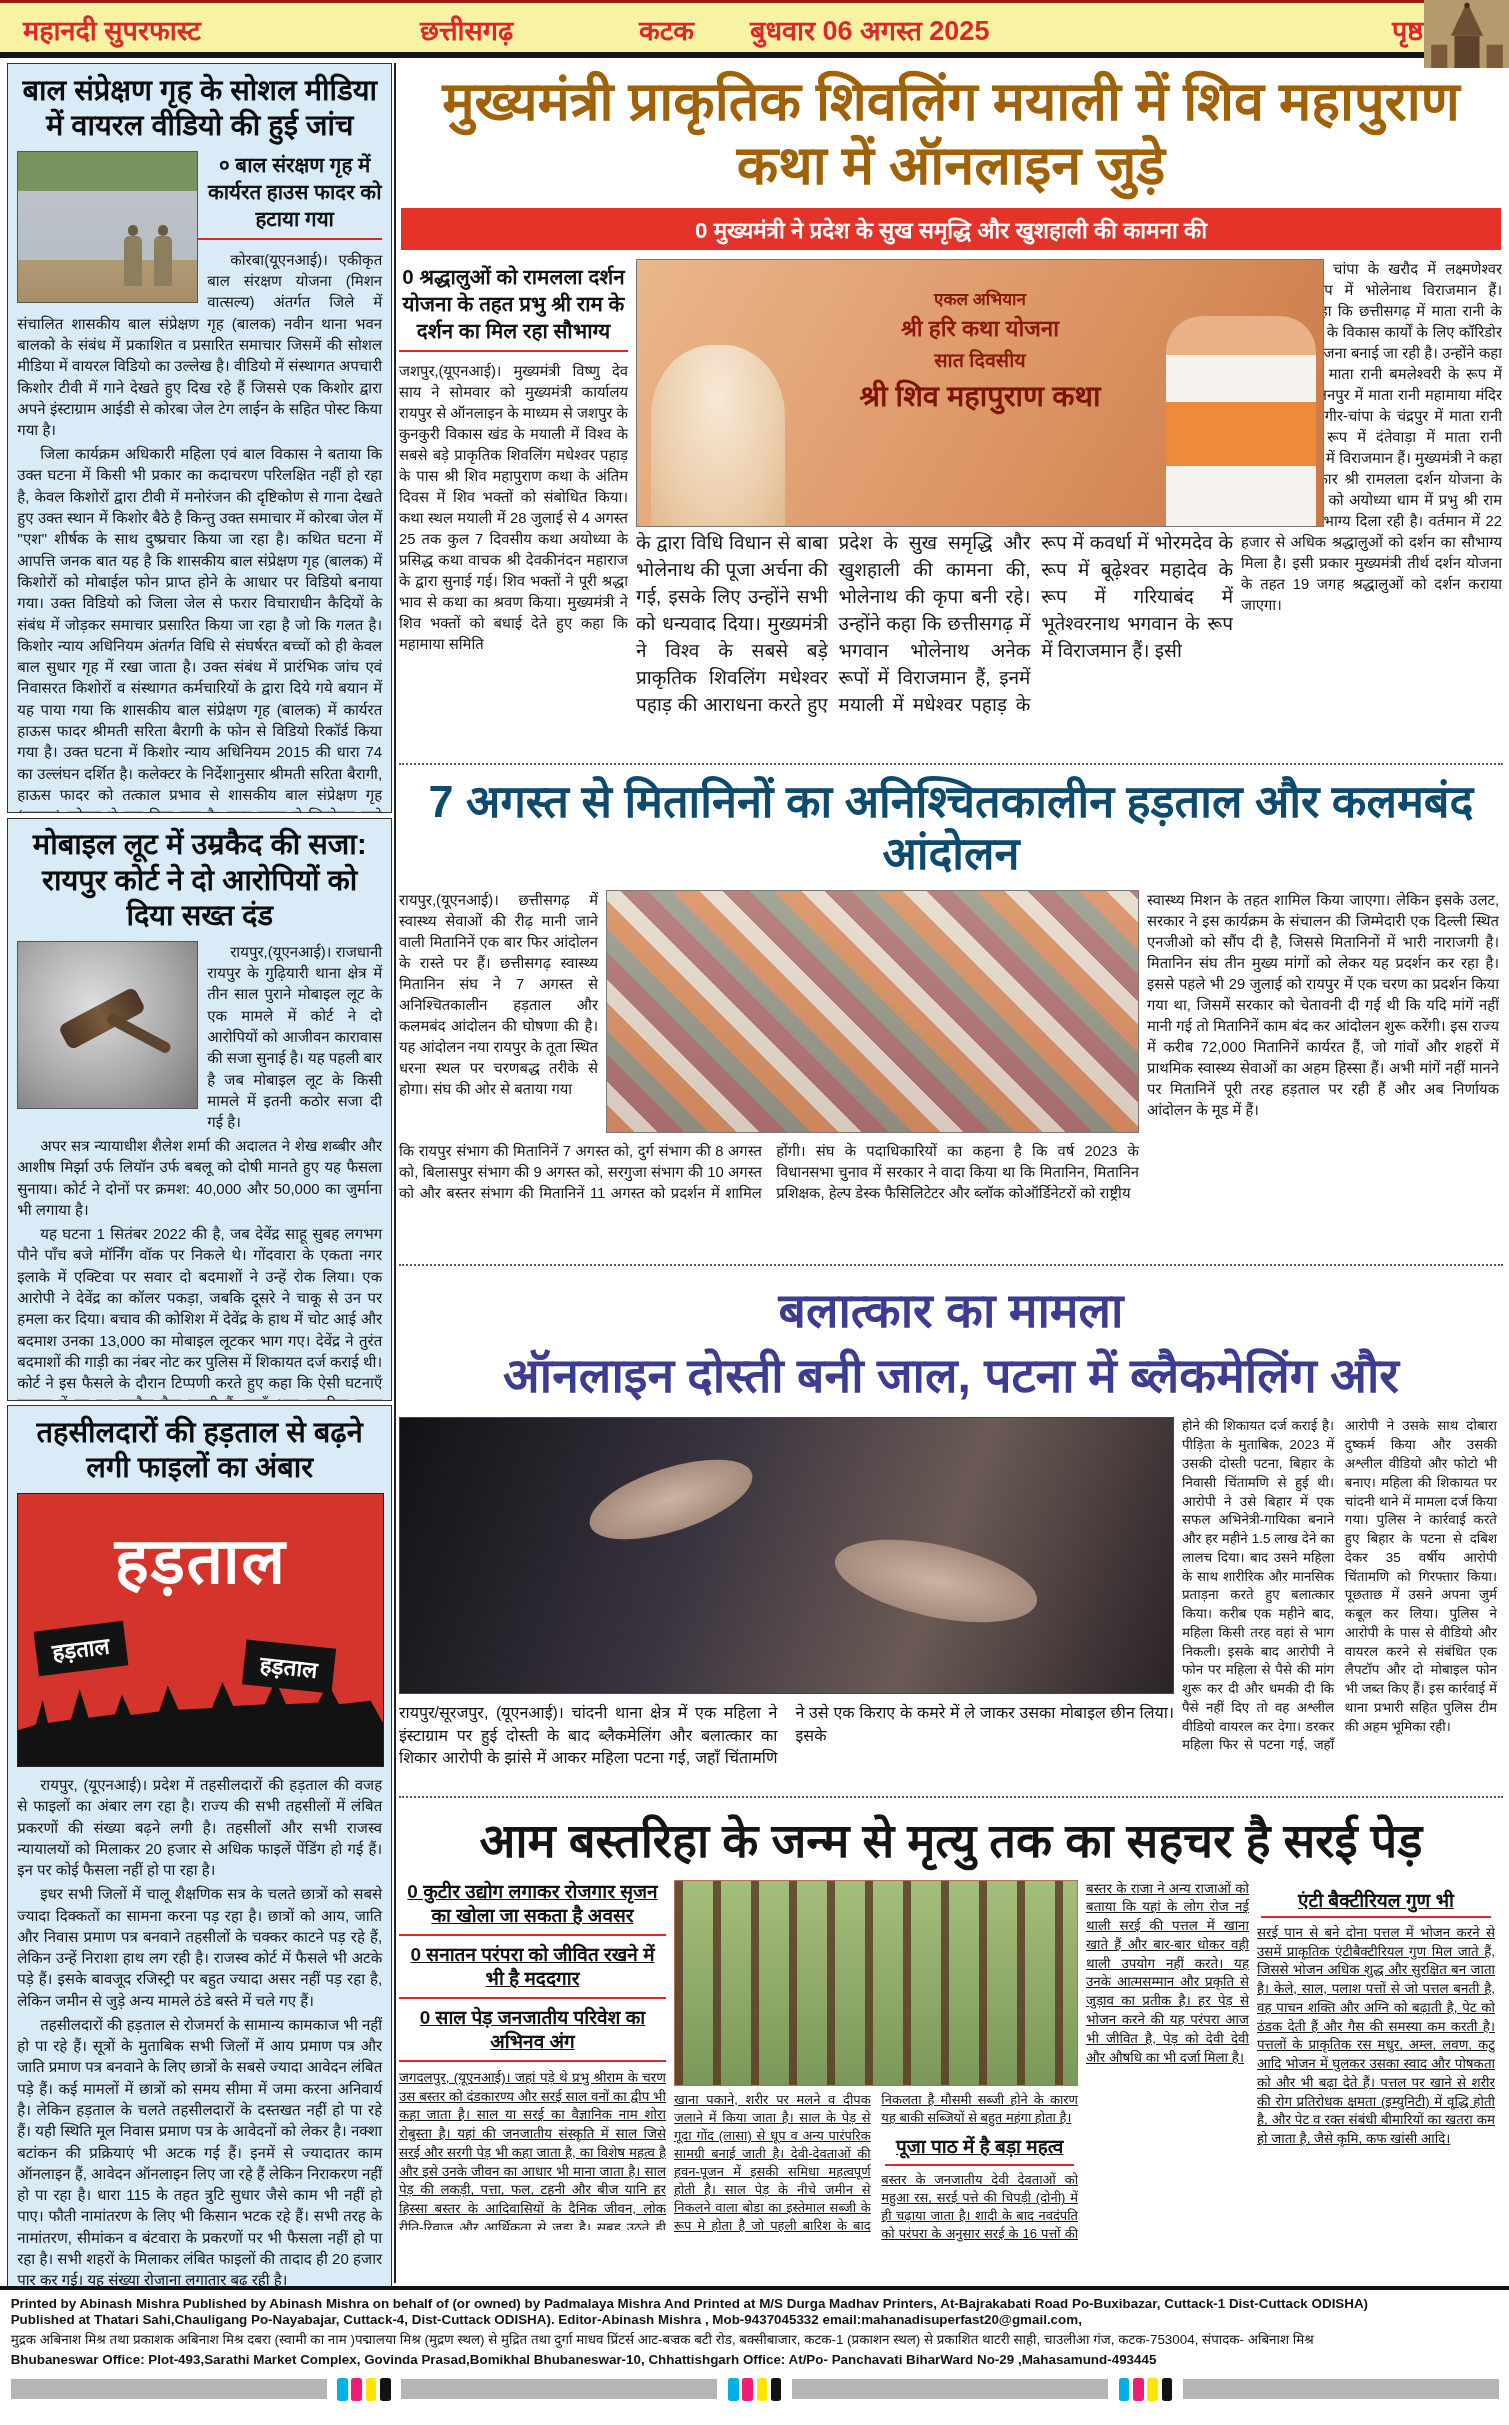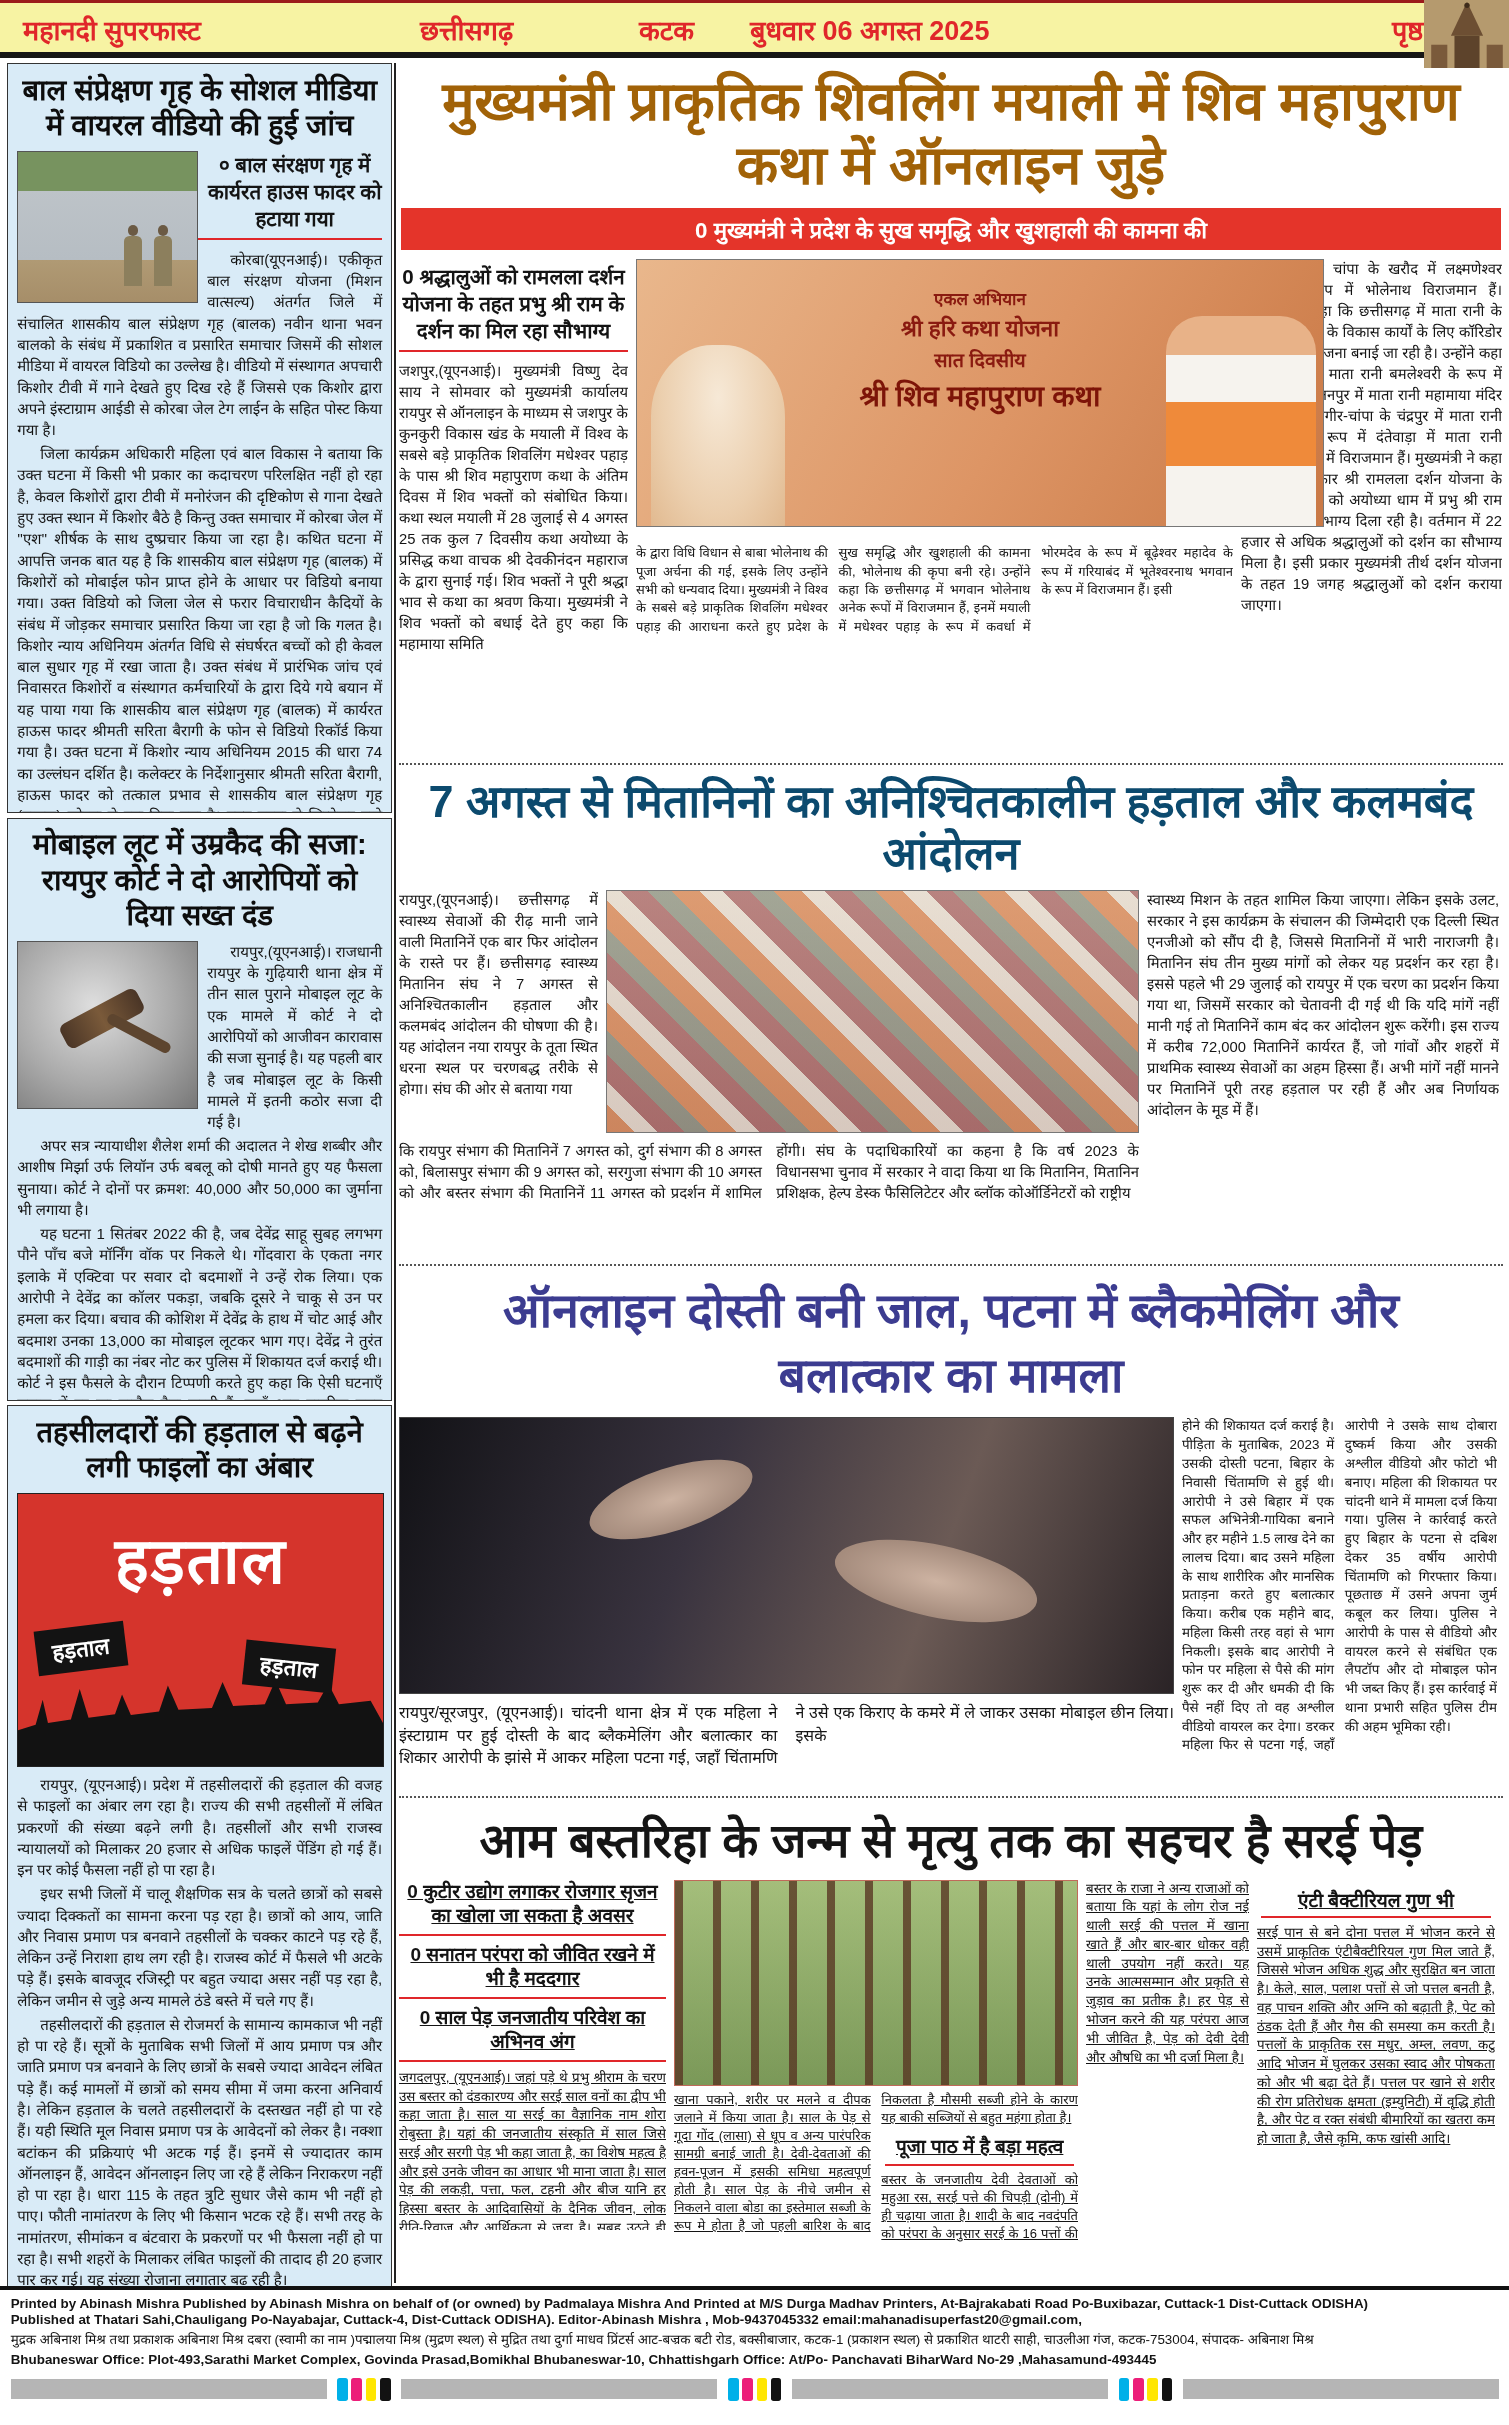--- a/index.html
+++ b/index.html
@@ -39,21 +39,21 @@
   .right-col{position:absolute;left:399px;top:63px;width:1104px;}
   .main-headline{font-size:54px;font-weight:bold;text-align:center;line-height:1.18;color:#a16207;margin:7.2px 5.4px 10.7px;}
   .red-banner{background:#e4342a;color:#ffffff;font-weight:bold;font-size:22.4px;text-align:center;padding:5.4px 0;margin:0 1.8px 9px;}
   .main-grid{display:grid;grid-template-columns:229px 597px 261px;gap:8px;height:497px;overflow:hidden;margin-bottom:1.8px;}
   .body-sm{font-size:14.8px;line-height:1.42;text-align:justify;overflow:hidden;}
   .main-photo{width:688px;height:268px;position:relative;background:linear-gradient(120deg,#e9b78c,#dd9565 55%,#c97845);border:0.9px solid #777;box-sizing:border-box;overflow:hidden;}
   .shiva{position:absolute;left:14.3px;bottom:-7.2px;width:134px;height:188px;background:radial-gradient(ellipse at 50% 28%,#f8eede 0%,#ecd2b2 60%,#e0b98f 100%);border-radius:46% 46% 10.7px 10.7px/38% 38% 9px 9px;opacity:.92;}
   .cm-fig{position:absolute;right:7.2px;bottom:-5.4px;width:150px;height:215px;background:linear-gradient(180deg,#e8b288 0 18%,#f6f3ee 18% 40%,#ef8a3a 40% 70%,#f6f3ee 70%);border-radius:36px 36px 0 0;}
   .ph-txt{position:absolute;left:27%;top:10%;width:46%;text-align:center;color:#8a1a10;font-weight:bold;line-height:1.5;}
   .ph-l1{font-size:17px;}.ph-l2{font-size:22.4px;}.ph-l3{font-size:19.7px;}.ph-l4{font-size:29px;color:#7d1408;}
-  .below-photo{column-count:3;column-gap:10.7px;height:218px;margin-top:17px;font-size:13px;line-height:1.42;text-align:justify;overflow:hidden;}
+  .below-photo{column-count:3;column-gap:10.7px;height:218px;margin-top:3px;font-size:19px;line-height:1.42;text-align:justify;overflow:hidden;}
   .dotsep{border-top:2.7px dotted #555;margin:7.2px 0;}
   .mitanin-headline{color:#0c4a6e;font-size:45px;font-weight:bold;text-align:center;line-height:1.15;margin:10.7px 0;}
   .mit-grid{display:grid;grid-template-columns:199px 533px 352px;grid-template-rows:243px 116px;gap:8px;overflow:hidden;}
   .mit-left{grid-area:1/1/2/2;}
   .mit-photo{grid-area:1/2/2/3;border:0.9px solid #777;box-sizing:border-box;
     background:repeating-linear-gradient(45deg,rgba(222,118,58,.55) 0 19.7px,rgba(242,240,233,.55) 19.7px 36px,rgba(150,62,74,.5) 36px 55px,rgba(94,124,112,.45) 55px 72px),linear-gradient(#dcc9b6,#b6988a);}
   .mit-right{grid-area:1/3/3/4;}
   .mit-bottom{grid-area:2/1/3/3;column-count:2;column-gap:14.3px;}
   .patna-headline{color:#3c3c90;font-size:48px;font-weight:bold;text-align:center;line-height:1.35;margin:12.5px 0 9px;}
   .patna-grid{display:grid;grid-template-columns:775px 315px;grid-template-rows:277px 86px;gap:8px;overflow:hidden;}
@@ -188,22 +188,22 @@
       <div class="mit-photo"></div>
       <div class="mit-right body-sm">स्वास्थ्य मिशन के तहत शामिल किया जाएगा। लेकिन इसके उलट, सरकार ने इस कार्यक्रम के संचालन की जिम्मेदारी एक दिल्ली स्थित एनजीओ को सौंप दी है, जिससे मितानिनों में भारी नाराजगी है। मितानिन संघ तीन मुख्य मांगों को लेकर यह प्रदर्शन कर रहा है। इससे पहले भी 29 जुलाई को रायपुर में एक चरण का प्रदर्शन किया गया था, जिसमें सरकार को चेतावनी दी गई थी कि यदि मांगें नहीं मानी गई तो मितानिनें काम बंद कर आंदोलन शुरू करेंगी। इस राज्य में करीब 72,000 मितानिनें कार्यरत हैं, जो गांवों और शहरों में प्राथमिक स्वास्थ्य सेवाओं का अहम हिस्सा हैं। अभी मांगें नहीं मानने पर मितानिनें पूरी तरह हड़ताल पर रही हैं और अब निर्णायक आंदोलन के मूड में हैं।</div>
       <div class="mit-bottom body-sm">कि रायपुर संभाग की मितानिनें 7 अगस्त को, दुर्ग संभाग की 8 अगस्त को, बिलासपुर संभाग की 9 अगस्त को, सरगुजा संभाग की 10 अगस्त को और बस्तर संभाग की मितानिनें 11 अगस्त को प्रदर्शन में शामिल होंगी। संघ के पदाधिकारियों का कहना है कि वर्ष 2023 के विधानसभा चुनाव में सरकार ने वादा किया था कि मितानिन, मितानिन प्रशिक्षक, हेल्प डेस्क फैसिलिटेटर और ब्लॉक कोऑर्डिनेटरों को राष्ट्रीय</div>
     </div>
   </section>
 
   <div class="dotsep"></div>
 
   <section>
     <div class="patna-headline">
+      <div>बलात्कार का मामला</div>
       <div>ऑनलाइन दोस्ती बनी जाल, पटना में ब्लैकमेलिंग और</div>
-      <div>बलात्कार का मामला</div>
     </div>
     <div class="patna-grid">
       <div class="patna-photo">
         <div class="hand h1"></div>
         <div class="hand h2"></div>
       </div>
       <div class="patna-right">
         <span>होने की शिकायत दर्ज कराई है। पीड़िता के मुताबिक, 2023 में उसकी दोस्ती पटना, बिहार के निवासी चिंतामणि से हुई थी। आरोपी ने उसे बिहार में एक सफल अभिनेत्री-गायिका बनाने और हर महीने 1.5 लाख देने का लालच दिया।</span>
         <span>बाद उसने महिला के साथ शारीरिक और मानसिक प्रताड़ना करते हुए बलात्कार किया। करीब एक महीने बाद, महिला किसी तरह वहां से भाग निकली। इसके बाद आरोपी ने फोन पर महिला से पैसे की मांग शुरू कर दी और धमकी दी कि पैसे नहीं दिए तो वह अश्लील वीडियो वायरल कर देगा। डरकर महिला फिर से पटना गई, जहाँ आरोपी ने उसके साथ दोबारा दुष्कर्म किया और उसकी अश्लील वीडियो और फोटो भी बनाए। महिला की शिकायत पर चांदनी थाने में मामला दर्ज किया गया। पुलिस ने कार्रवाई करते हुए बिहार के पटना से दबिश देकर 35 वर्षीय आरोपी चिंतामणि को गिरफ्तार किया। पूछताछ में उसने अपना जुर्म कबूल कर लिया। पुलिस ने आरोपी के पास से वीडियो और वायरल करने से संबंधित एक लैपटॉप और दो मोबाइल फोन भी जब्त किए हैं। इस कार्रवाई में थाना प्रभारी सहित पुलिस टीम की अहम भूमिका रही।</span>
       </div>

